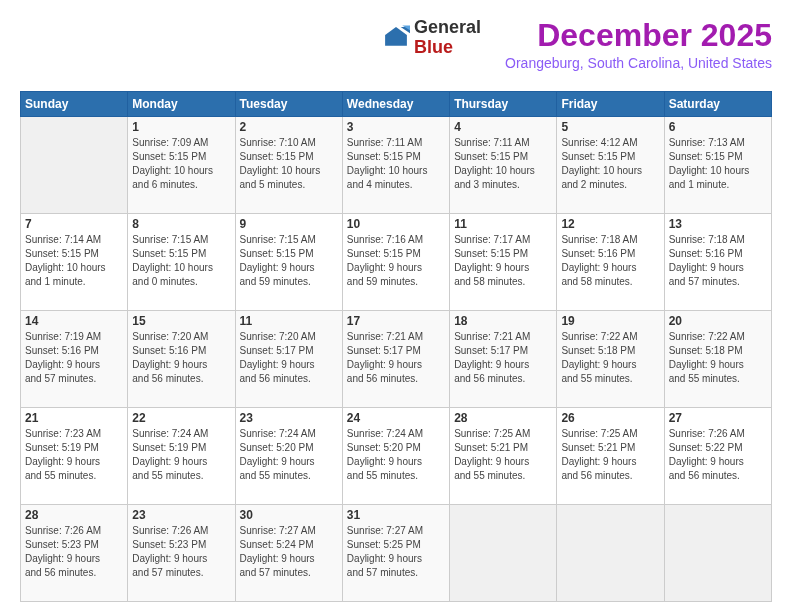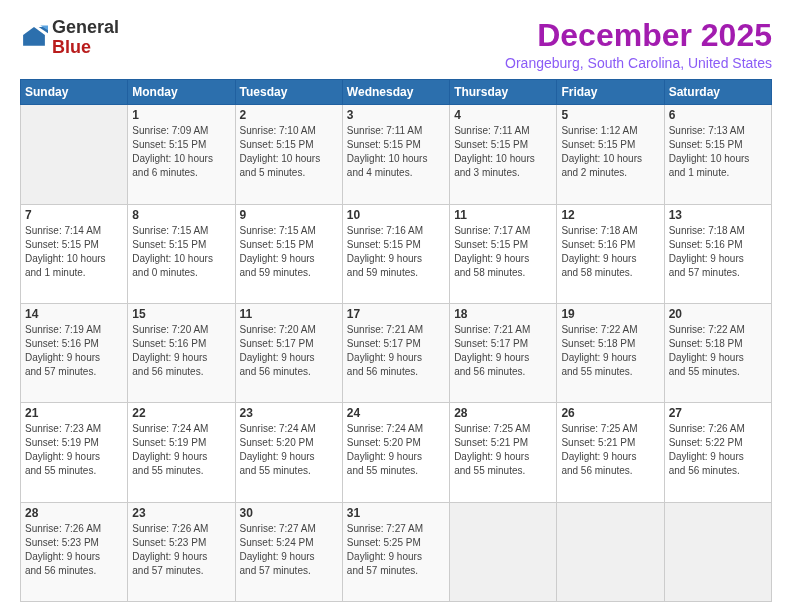--- a/index.html
+++ b/index.html
@@ -12,23 +12,23 @@
     }
     .page {
       width: 792px;
       height: 612px;
       padding: 18px 20px 10px 20px;
       display: flex;
       flex-direction: column;
     }
     .header {
       display: flex;
-      justify-content: space-between;
+      justify-content: flex-end;
       align-items: flex-start;
-      margin-bottom: 8px;
+      margin-bottom: 20px;
       gap: 24px;
     }
     .logo {
       display: flex;
       align-items: center;
       gap: 4px;
     }
     .logo-text {
       font-size: 18px;
       font-weight: bold;
@@ -158,21 +158,21 @@
           </td>
           <td>
             <span class="day-number">4</span>
             <div class="day-info" style="white-space: pre-line;">Sunrise: 7:11 AM
 Sunset: 5:15 PM
 Daylight: 10 hours
 and 3 minutes.</div>
           </td>
           <td>
             <span class="day-number">5</span>
-            <div class="day-info" style="white-space: pre-line;">Sunrise: 1:12 AM
+            <div class="day-info" style="white-space: pre-line;">Sunrise: 4:12 AM
 Sunset: 5:15 PM
 Daylight: 10 hours
 and 2 minutes.</div>
           </td>
           <td>
             <span class="day-number">6</span>
             <div class="day-info" style="white-space: pre-line;">Sunrise: 7:13 AM
 Sunset: 5:15 PM
 Daylight: 10 hours
 and 1 minute.</div>

